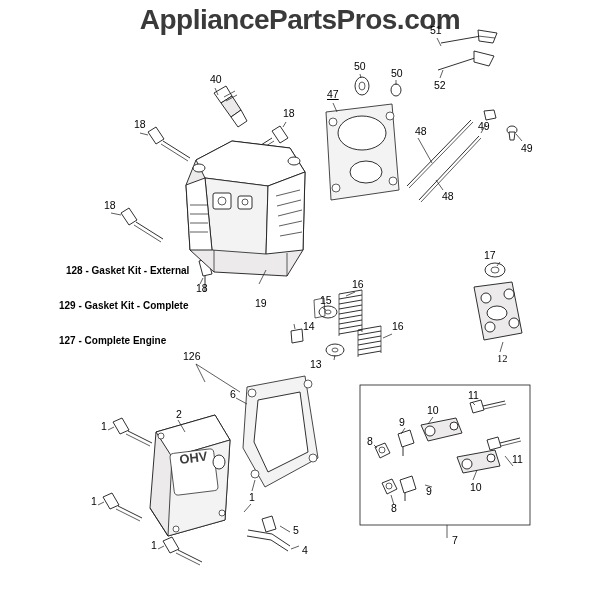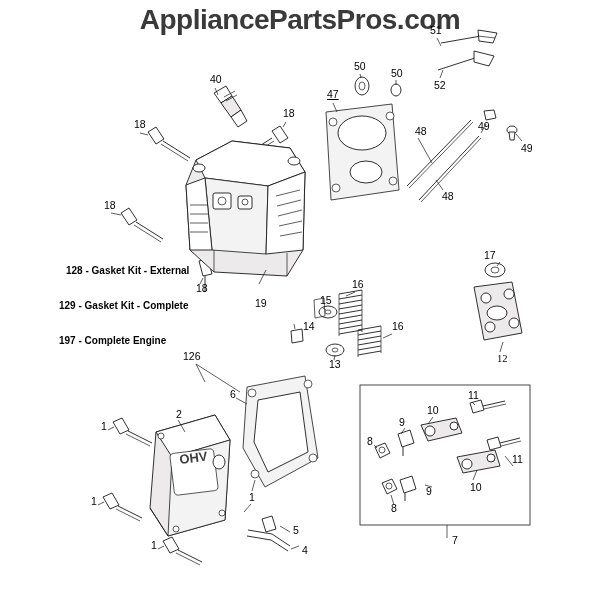--- a/index.html
+++ b/index.html
@@ -308,21 +308,21 @@
     <path class="leader" d="M374 445 L377 448"></path>
     <path class="leader" d="M432 487 L425 485"></path>
     <path class="leader" d="M473 480 L477 470"></path>
     <path class="leader" d="M513 466 L505 456"></path>
     <path class="leader" d="M394 505 L391 495"></path>
 
   </svg>
 
   <div class="kit-label" style="left:57px; top:265px;">128 - Gasket Kit - External</div>
   <div class="kit-label" style="left:50px; top:300px;text-align:center;">129 - Gasket Kit - Complete</div>
-  <div class="kit-label" style="left:50px; top:335px;">197 - Complete Engine</div>
+  <div class="kit-label" style="left:50px; top:335px;">127 - Complete Engine</div>
 
   <div class="callout" style="left:430px; top:24px;">51</div>
   <div class="callout" style="left:354px; top:60px;">50</div>
   <div class="callout" style="left:391px; top:67px;">50</div>
   <div class="callout" style="left:434px; top:79px;">52</div>
   <div class="callout" style="left:210px; top:73px;">40</div>
   <div class="callout" style="left:327px; top:88px;text-decoration:underline;">47</div>
   <div class="callout" style="left:283px; top:107px;">18</div>
   <div class="callout" style="left:478px; top:120px;">49</div>
   <div class="callout" style="left:521px; top:142px;">49</div>
@@ -330,21 +330,21 @@
   <div class="callout" style="left:415px; top:125px;">48</div>
   <div class="callout" style="left:442px; top:190px;">48</div>
   <div class="callout" style="left:104px; top:199px;">18</div>
   <div class="callout" style="left:484px; top:249px;">17</div>
   <div class="callout" style="left:196px; top:282px;">18</div>
   <div class="callout" style="left:255px; top:297px;">19</div>
   <div class="callout" style="left:352px; top:278px;">16</div>
   <div class="callout" style="left:320px; top:294px;">15</div>
   <div class="callout" style="left:303px; top:310px;margin-top:10px;">14</div>
   <div class="callout" style="left:392px; top:320px;">16</div>
-  <div class="callout" style="left:329px; top:358px;">13</div>
+  <div class="callout" style="left:310px; top:358px;">13</div>
   <div class="callout" style="left:497px; top:353px;font-family:Liberation Serif, serif;">12</div>
   <div class="callout" style="left:183px; top:350px;">126</div>
   <div class="callout" style="left:230px; top:388px;">6</div>
   <div class="callout" style="left:176px; top:408px;">2</div>
   <div class="callout" style="left:468px; top:389px;">11</div>
   <div class="callout" style="left:427px; top:404px;">10</div>
   <div class="callout" style="left:399px; top:416px;">9</div>
   <div class="callout" style="left:101px; top:420px;">1</div>
   <div class="callout" style="left:367px; top:435px;">8</div>
   <div class="callout" style="left:512px; top:453px;">11</div>

